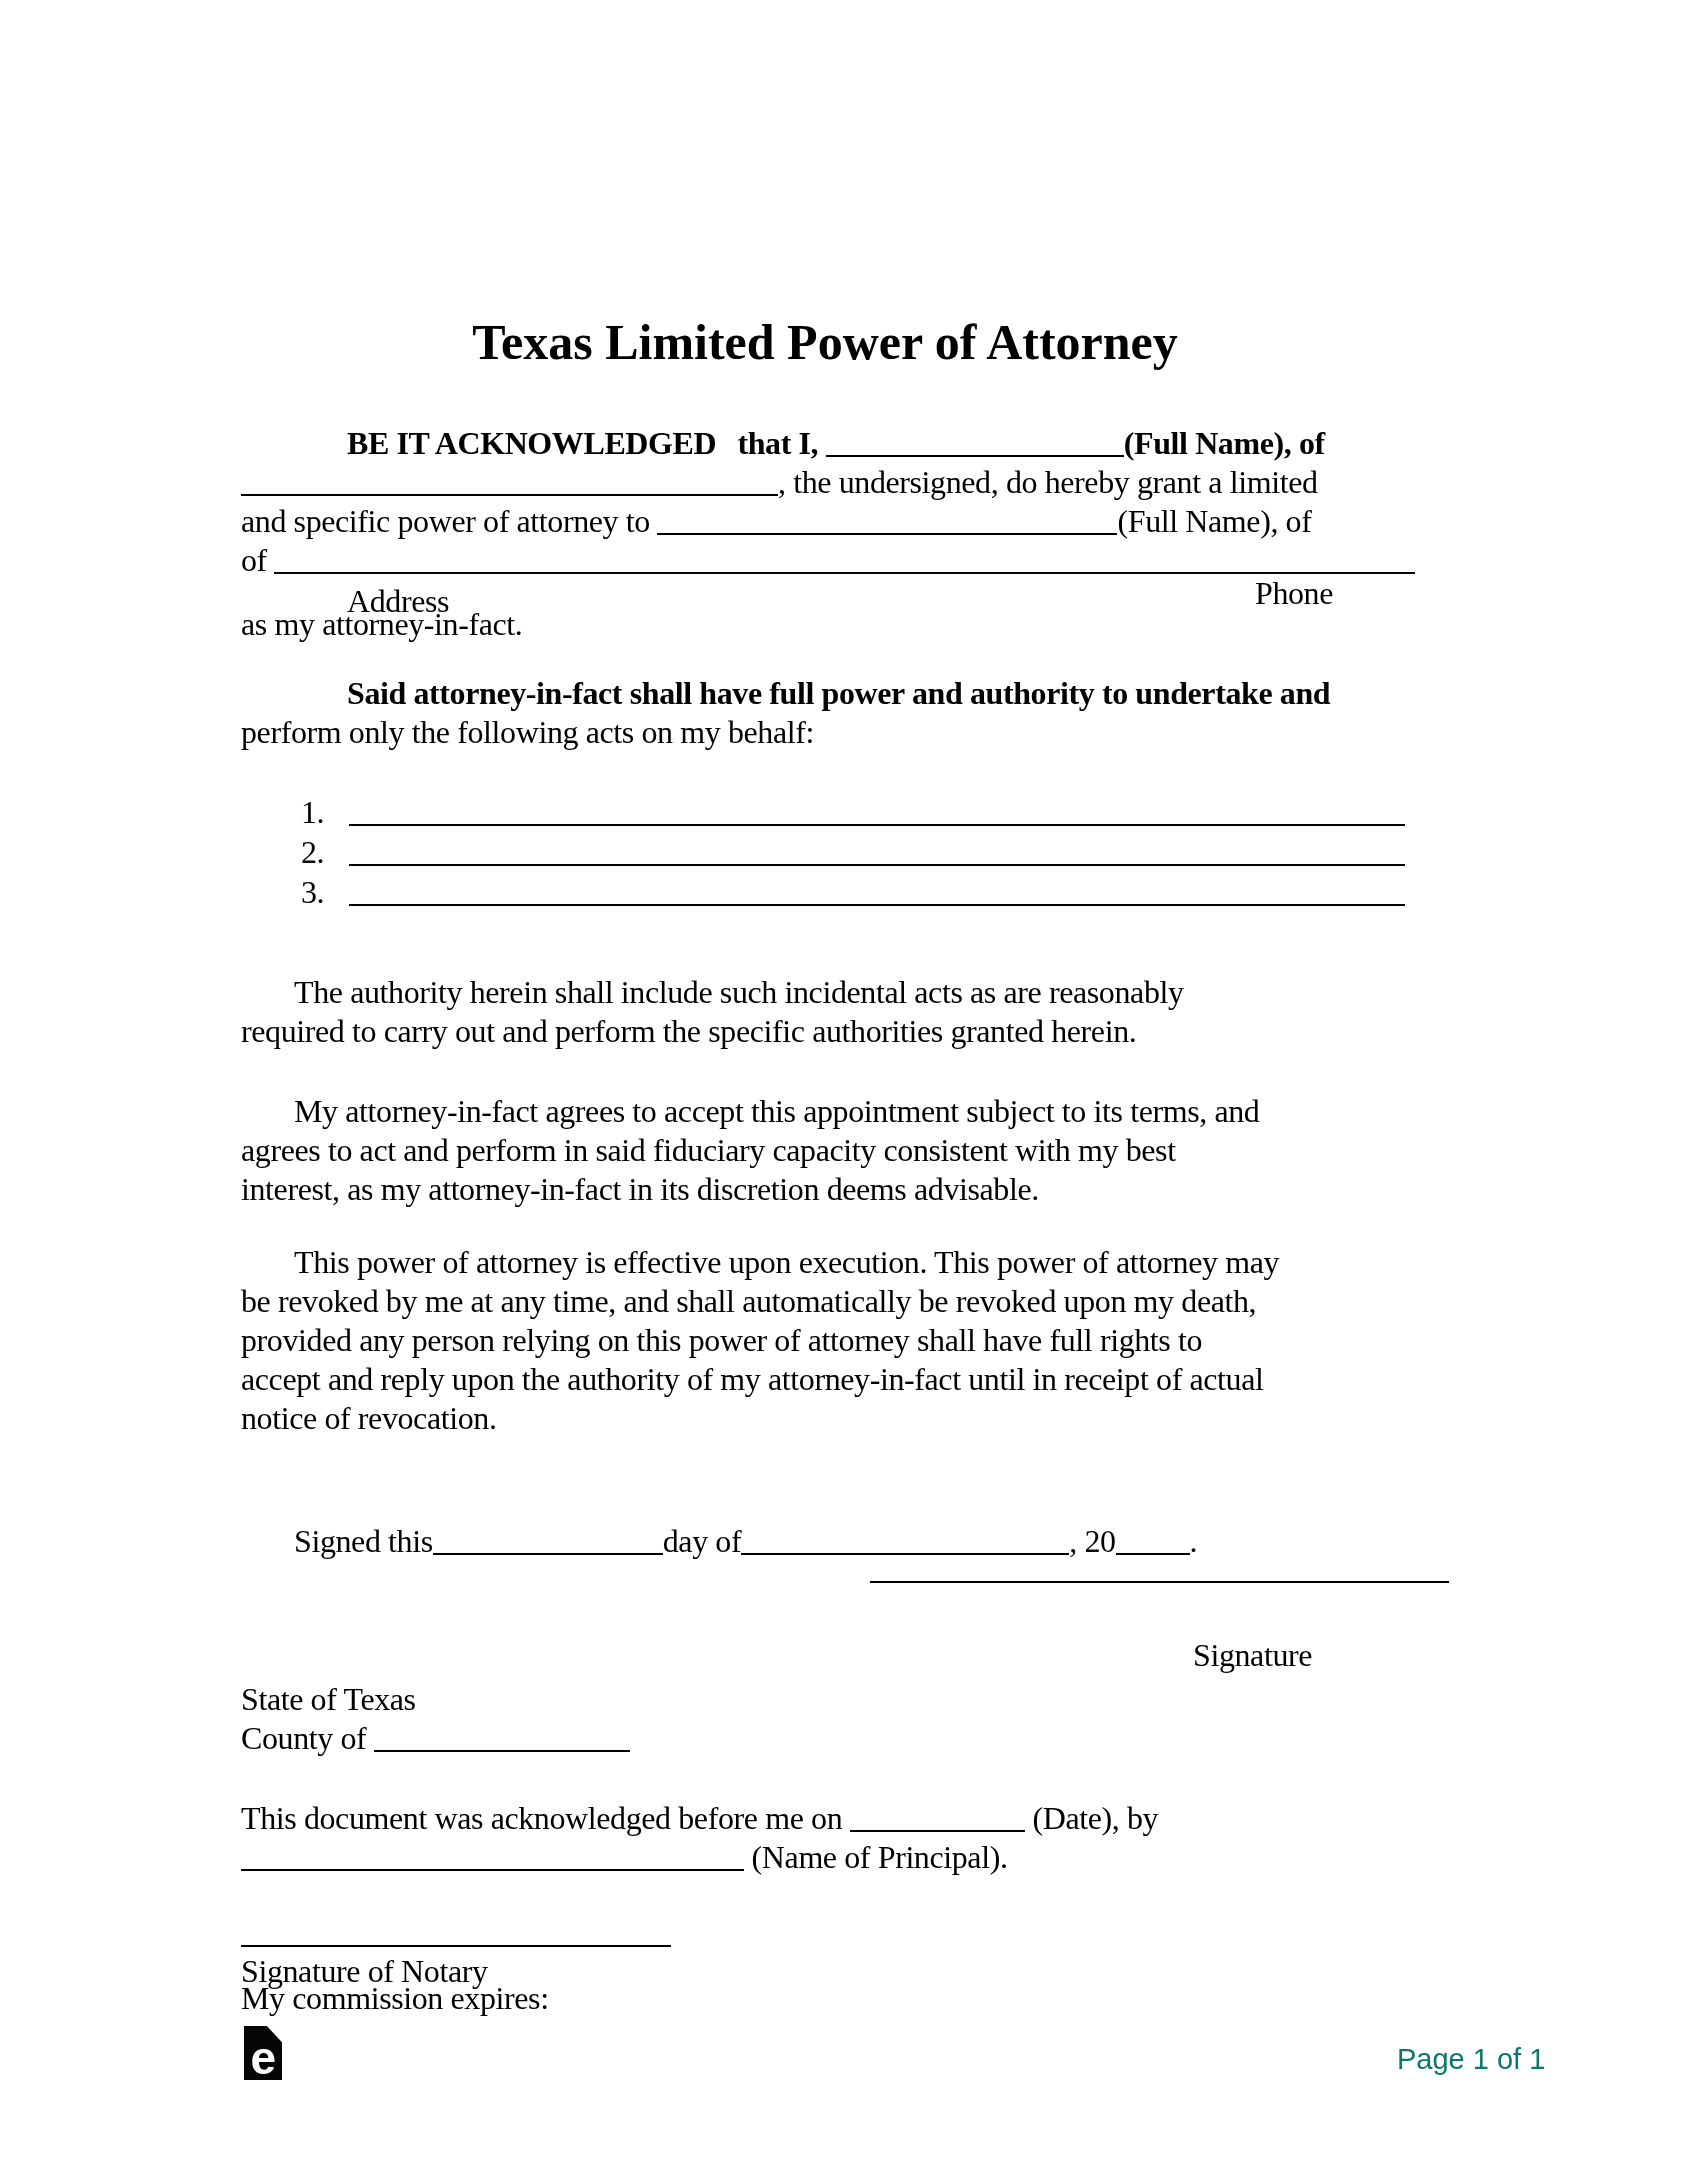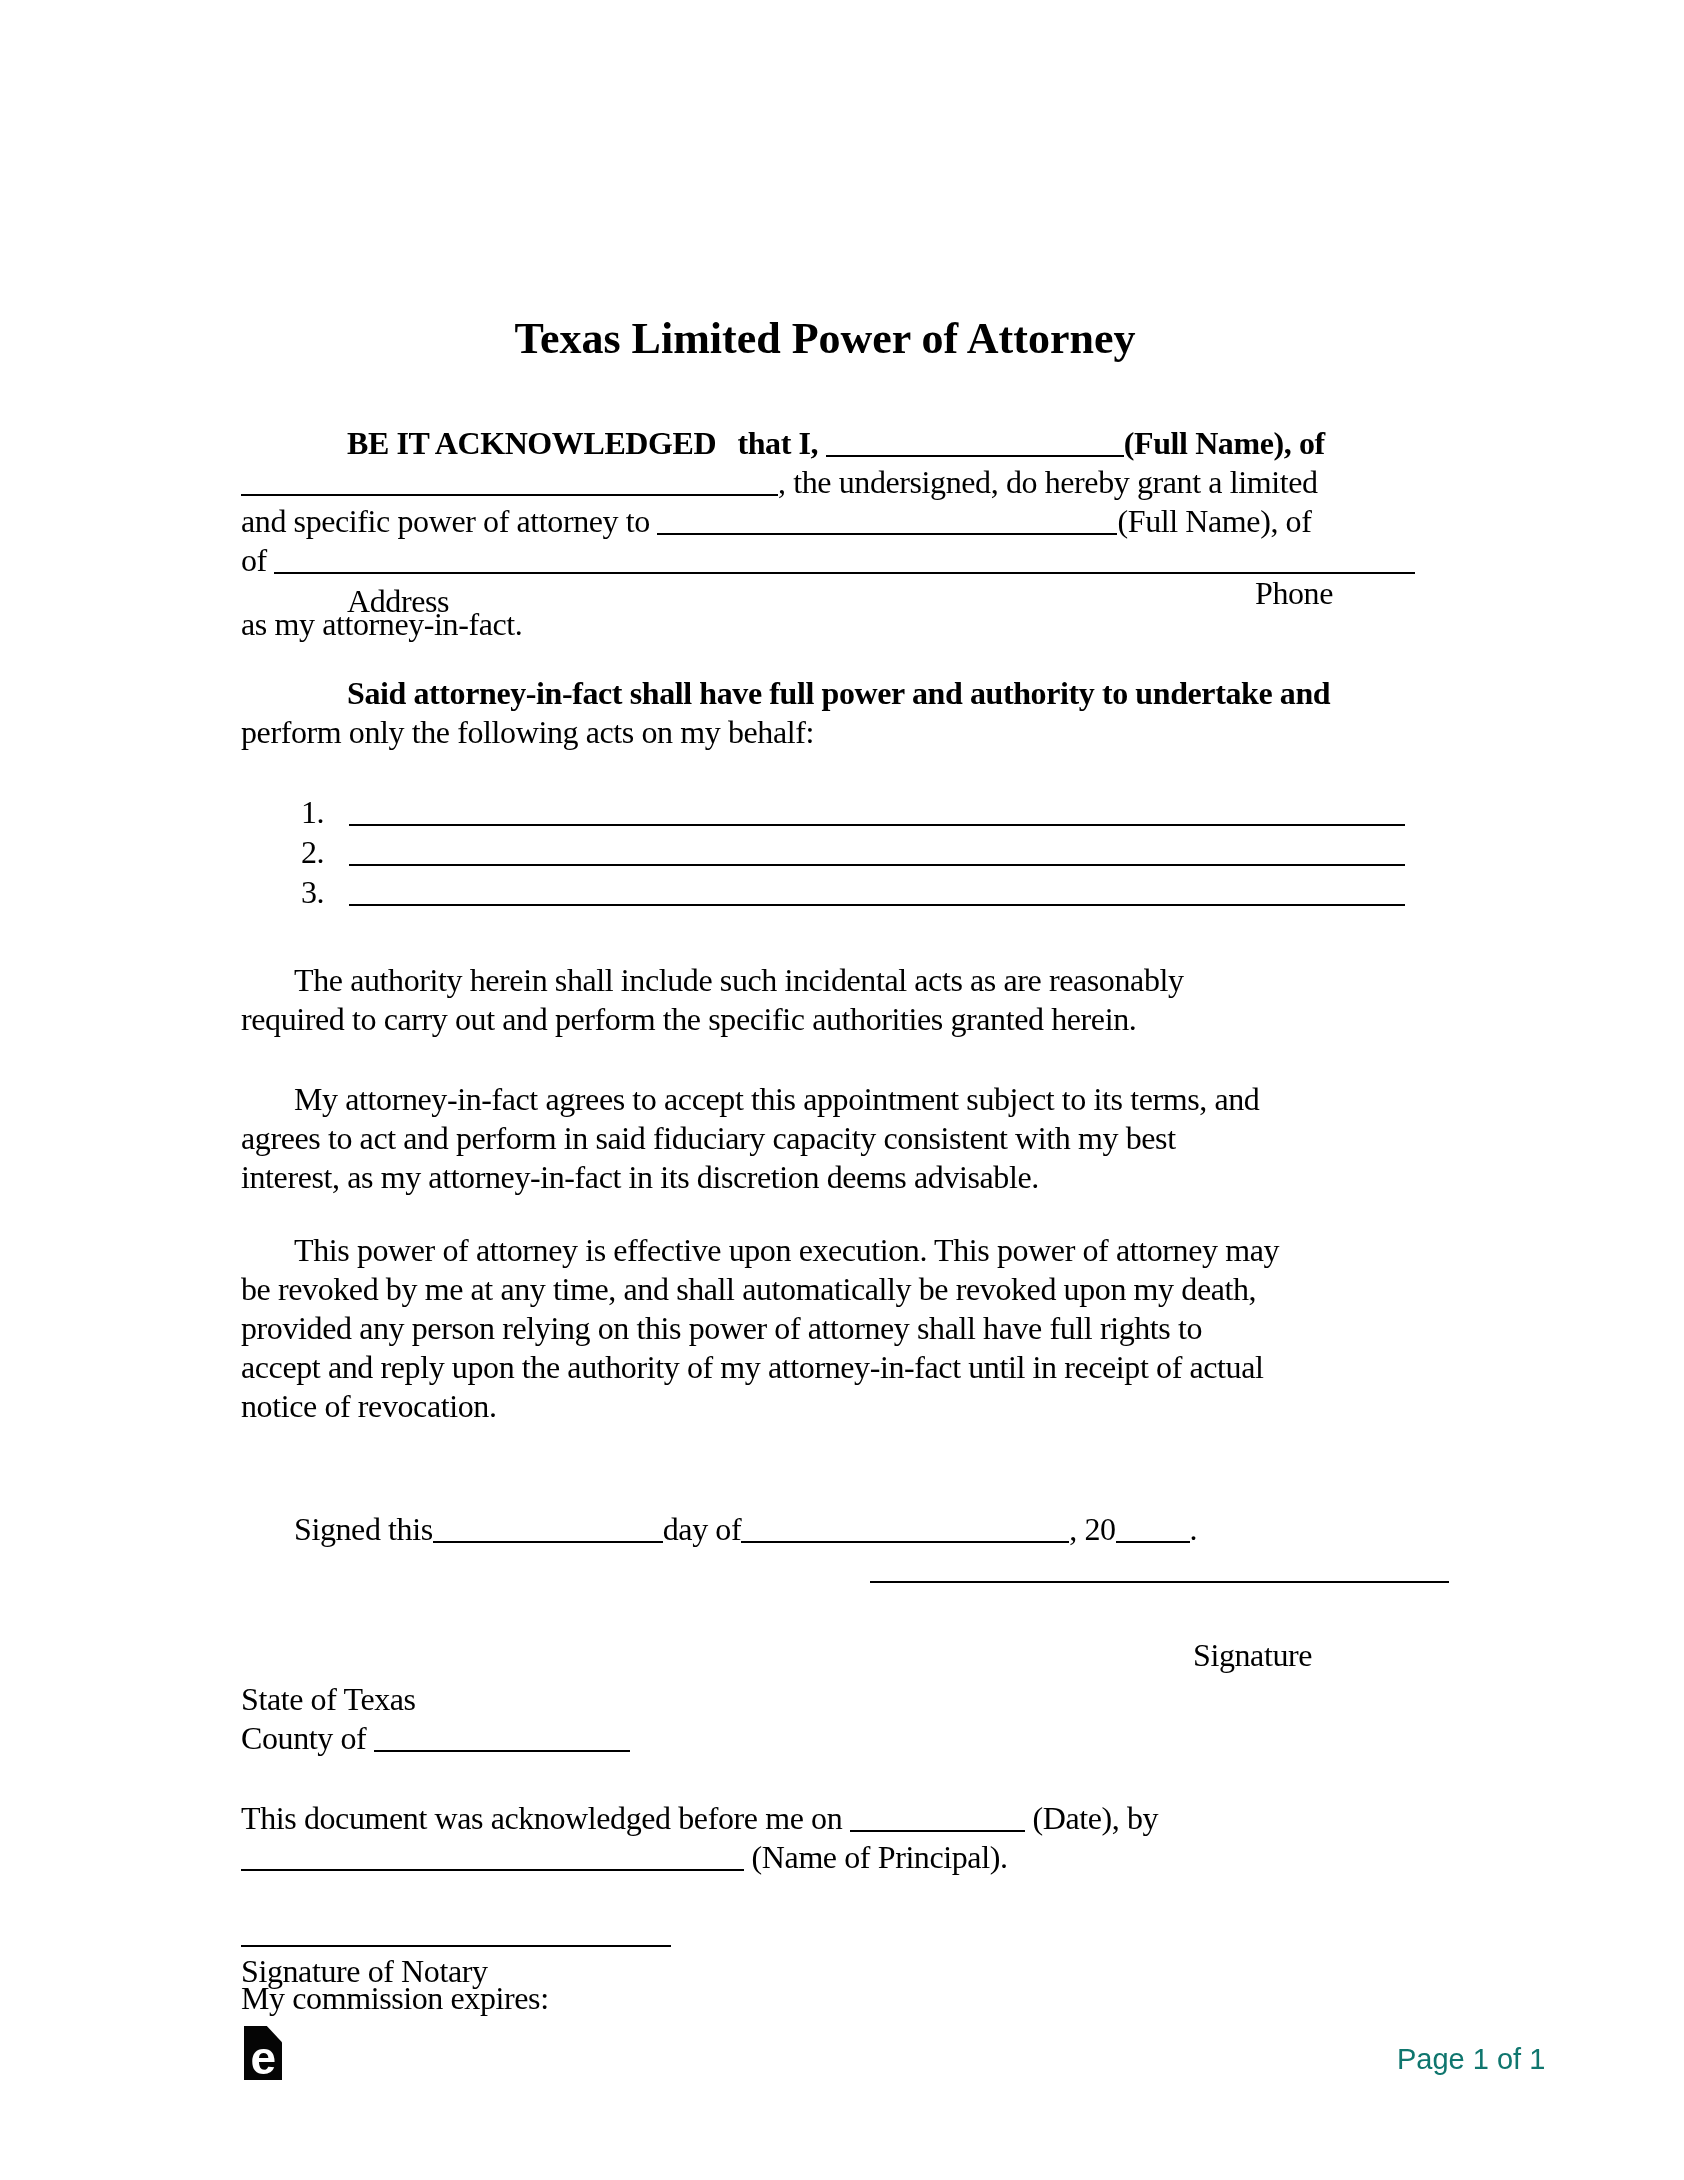--- a/index.html
+++ b/index.html
@@ -1,23 +1,23 @@
 <!DOCTYPE html>
 <html style="font-size:13.6px"><head>
 <meta charset="utf-8">
 <style>
   html,body{margin:0;padding:0;background:#fff;}
   .page{position:relative;width:1685px;height:2181px;background:#ffffff;color:#000;
         font-family:"Liberation Serif", serif;font-size:32px;letter-spacing:-0.4px;overflow:hidden;}
   .abs{position:absolute;}
-  .title{left:0;top:313px;width:1650px;text-align:center;font-weight:bold;font-size:44px;letter-spacing:0;}
+  .title{left:0;top:313px;width:1650px;text-align:center;font-weight:bold;font-size:50px;letter-spacing:0;}
   .block{left:241px;width:1261px;}
   .ln{white-space:nowrap;line-height:39px;}
   .i1{padding-left:106px;font-weight:bold;}
-  .i2{padding-left:53px;}
+  .i2{padding-left:53px;margin-top:12px;}
   .gap{display:inline-block;width:13.6px;}
   .blank{display:inline-block;border-bottom:2.6px solid #000;position:relative;top:3.4px;height:0;}
   .b350{width:298px;} .b630{width:537px;} .b540{width:460px;} .b1340{width:1141px;}
   .b1240{width:1056px;} .b270{width:230px;} .b385{width:328px;} .b87{width:74px;}
   .b300{width:256px;} .b205{width:175px;} .b590{width:503px;}
   .rule{position:absolute;height:0;border-bottom:2.6px solid #000;}
   .list-ln{padding-left:60px;line-height:40px;white-space:nowrap;}
   .list-num{display:inline-block;min-width:34px;margin-right:13.6px;}
   .addr-line{left:241px;top:576px;width:1210px;line-height:34px;}
   .addr-label{position:absolute;left:106px;top:8px;}

